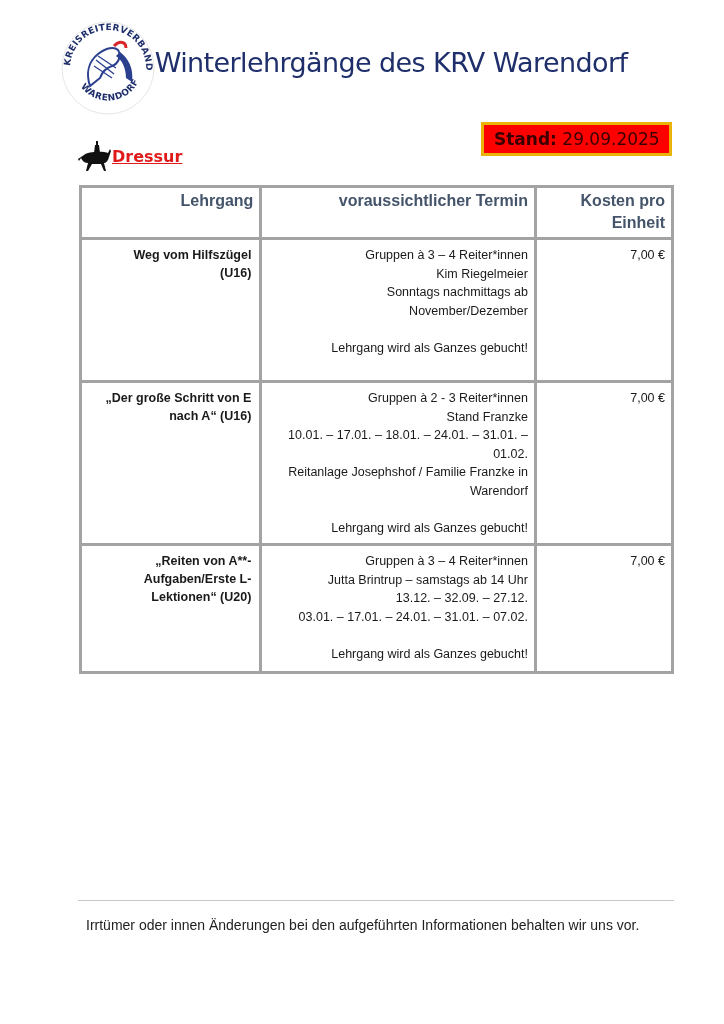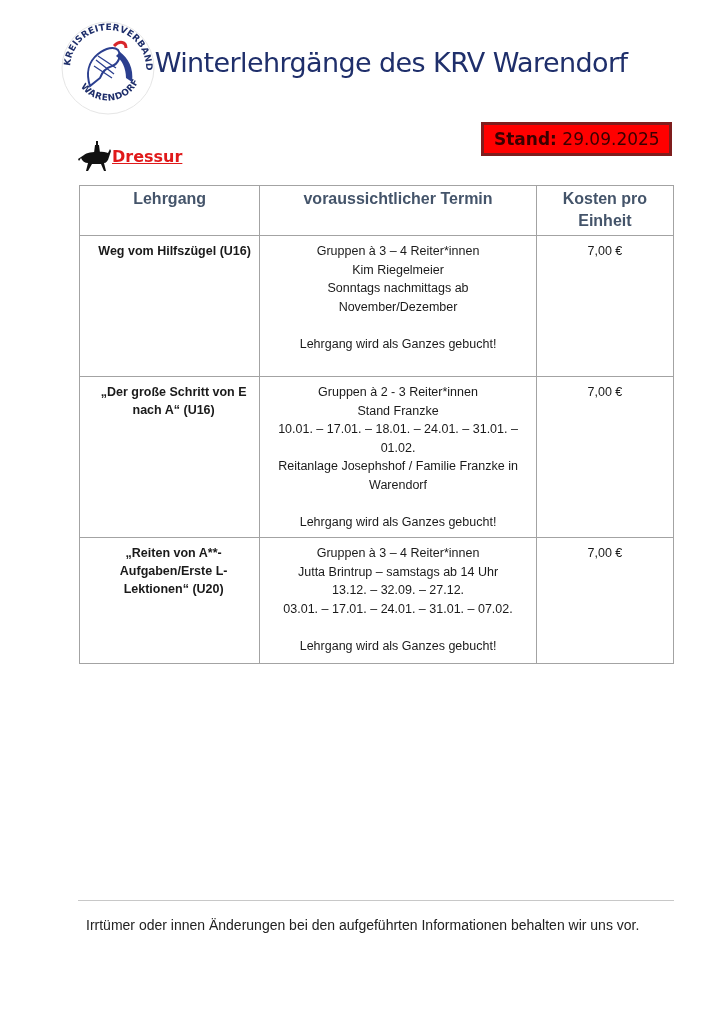--- a/index.html
+++ b/index.html
@@ -8,37 +8,37 @@
     font-family: "Liberation Sans", sans-serif; color: #1a1a1a; overflow: hidden;
   }
   .logo { position: absolute; left: 56px; top: 16px; width: 104px; height: 100px; }
   .title {
     position: absolute; left: 150px; top: 44px; width: 482px; text-align: center;
     color: #1f2f6b; font-weight: normal; font-size: 27px; line-height: 38px;
     font-family: "DejaVu Sans", sans-serif; letter-spacing: -0.6px;
   }
   .stand {
     position: absolute; left: 481px; top: 122px; width: 191px; height: 34px;
-    background: #ff0000; border: 3px solid #7f1d1d; box-sizing: border-box;
+    background: #ff0000; border: 3px solid #eab308; box-sizing: border-box;
     font-size: 17px; line-height: 28px; padding-left: 10px; color: #3a0000;
     font-family: "DejaVu Sans", sans-serif;
   }
   .stand b { font-weight: bold; }
   .section { position: absolute; left: 78px; top: 138px; height: 36px; display: flex; align-items: center; }
   .section .rider { width: 34px; height: 34px; }
   .section .label {
     color: #e0191a; font-weight: bold; font-size: 16px;
     text-decoration: underline; font-family: "DejaVu Sans", sans-serif; text-align: right;
   }
   table.main {
     position: absolute; left: 79px; top: 185px; width: 595px;
     border-collapse: collapse; font-size: 12.5px;
   }
   table.main td, table.main th {
-    border: 1px solid #a3a3a3; vertical-align: top; text-align: center; margin-top: 37px;
+    border: 3px solid #a3a3a3; vertical-align: top; text-align: right; margin-top: 37px;
   }
   table.main th {
     font-weight: bold; color: #44546a; font-size: 16px; line-height: 22px;
     padding: 2px 6px 3px 6px; height: 42px;
   }
   .col1 { width: 168px; }
   .col2 { width: 265px; }
   .col3 { width: 125px; }
   td.course { font-weight: bold; padding: 6px 8px 4px 16px; line-height: 18px; }
   td.course.first { padding-left: 18px; }

